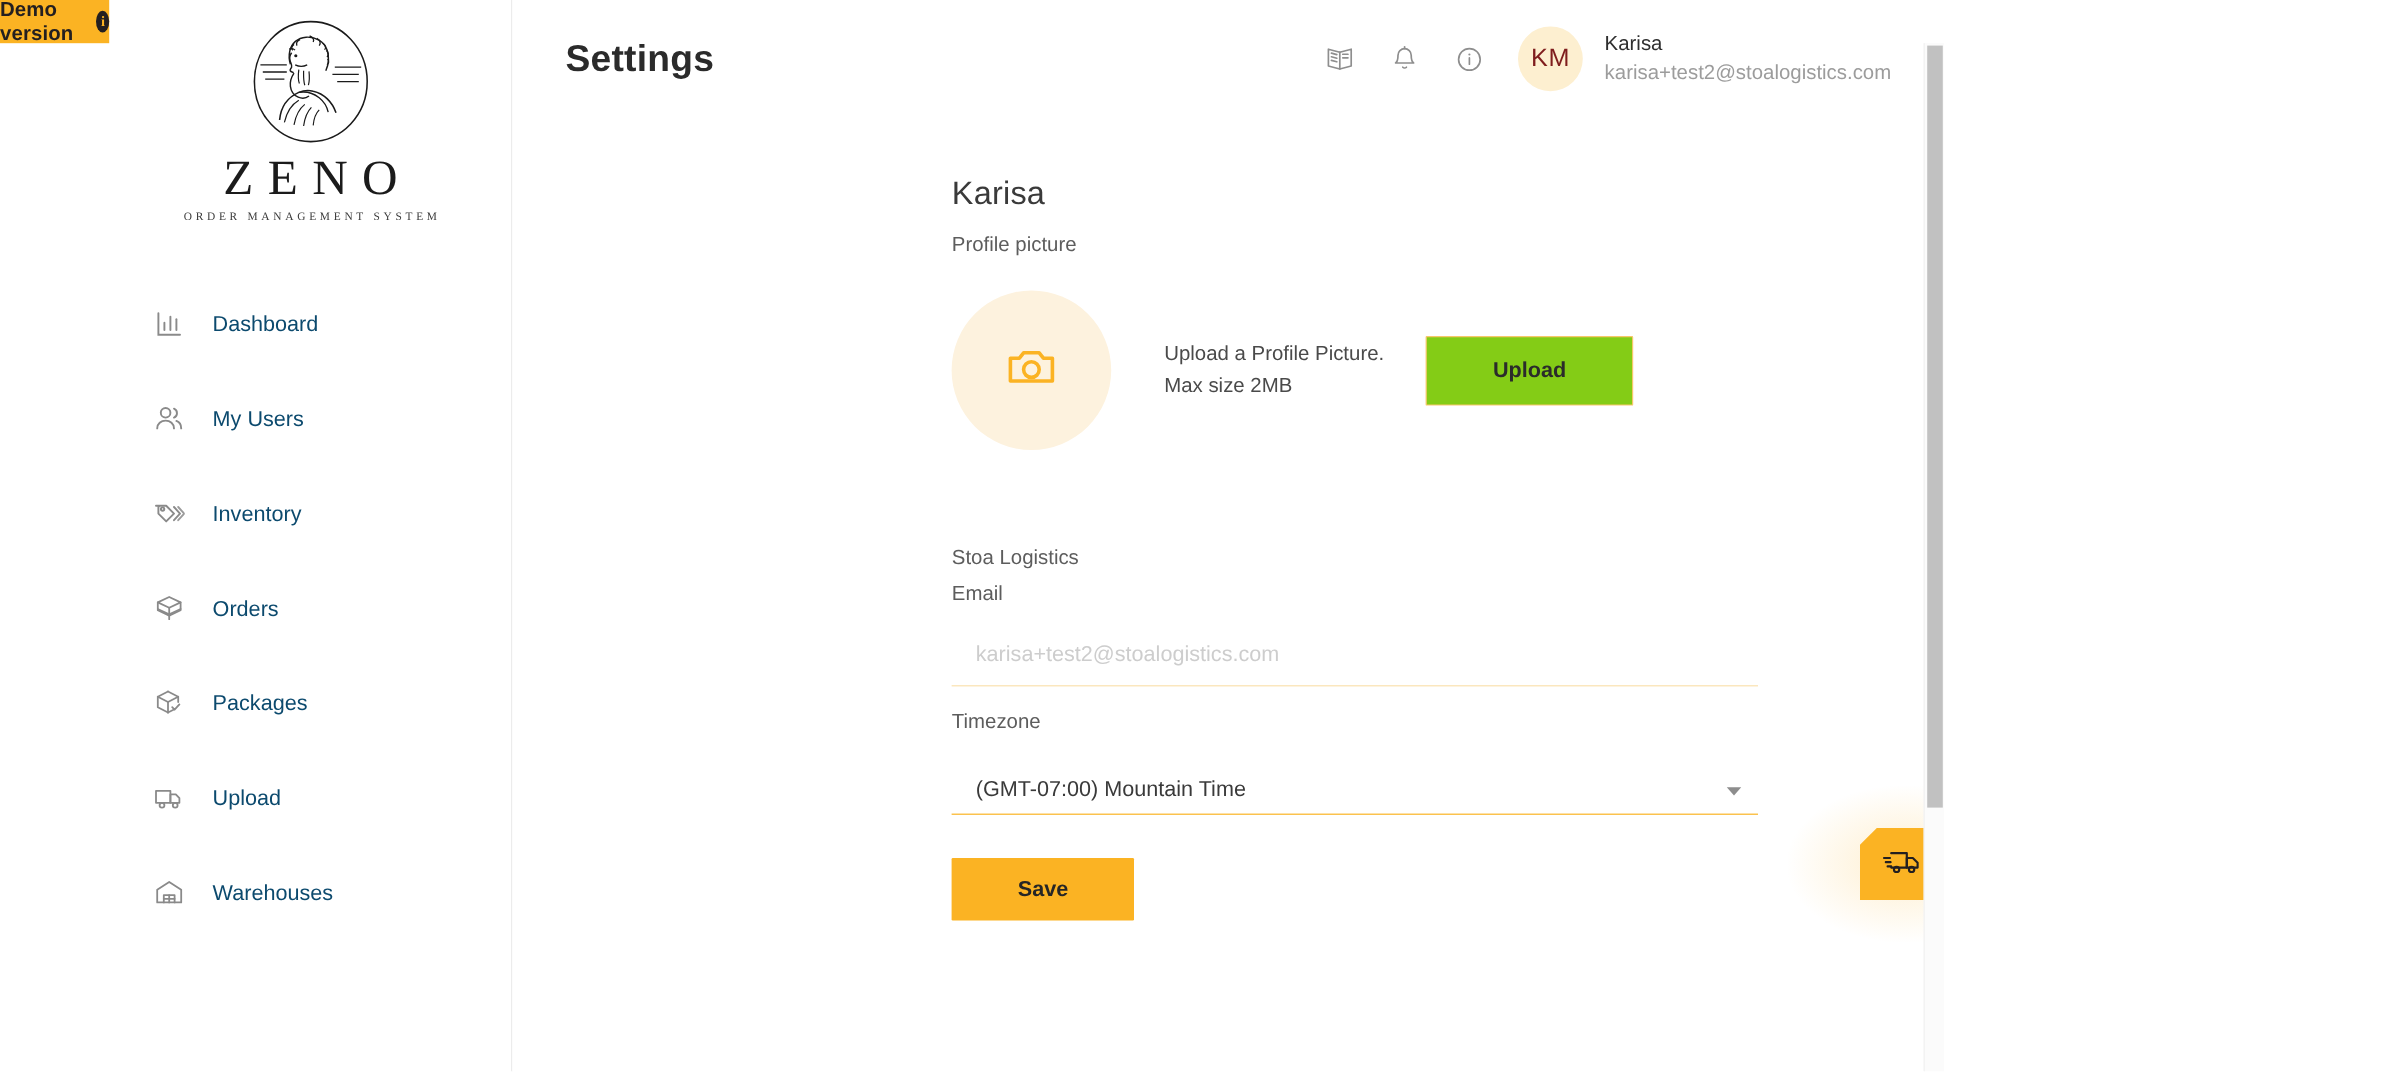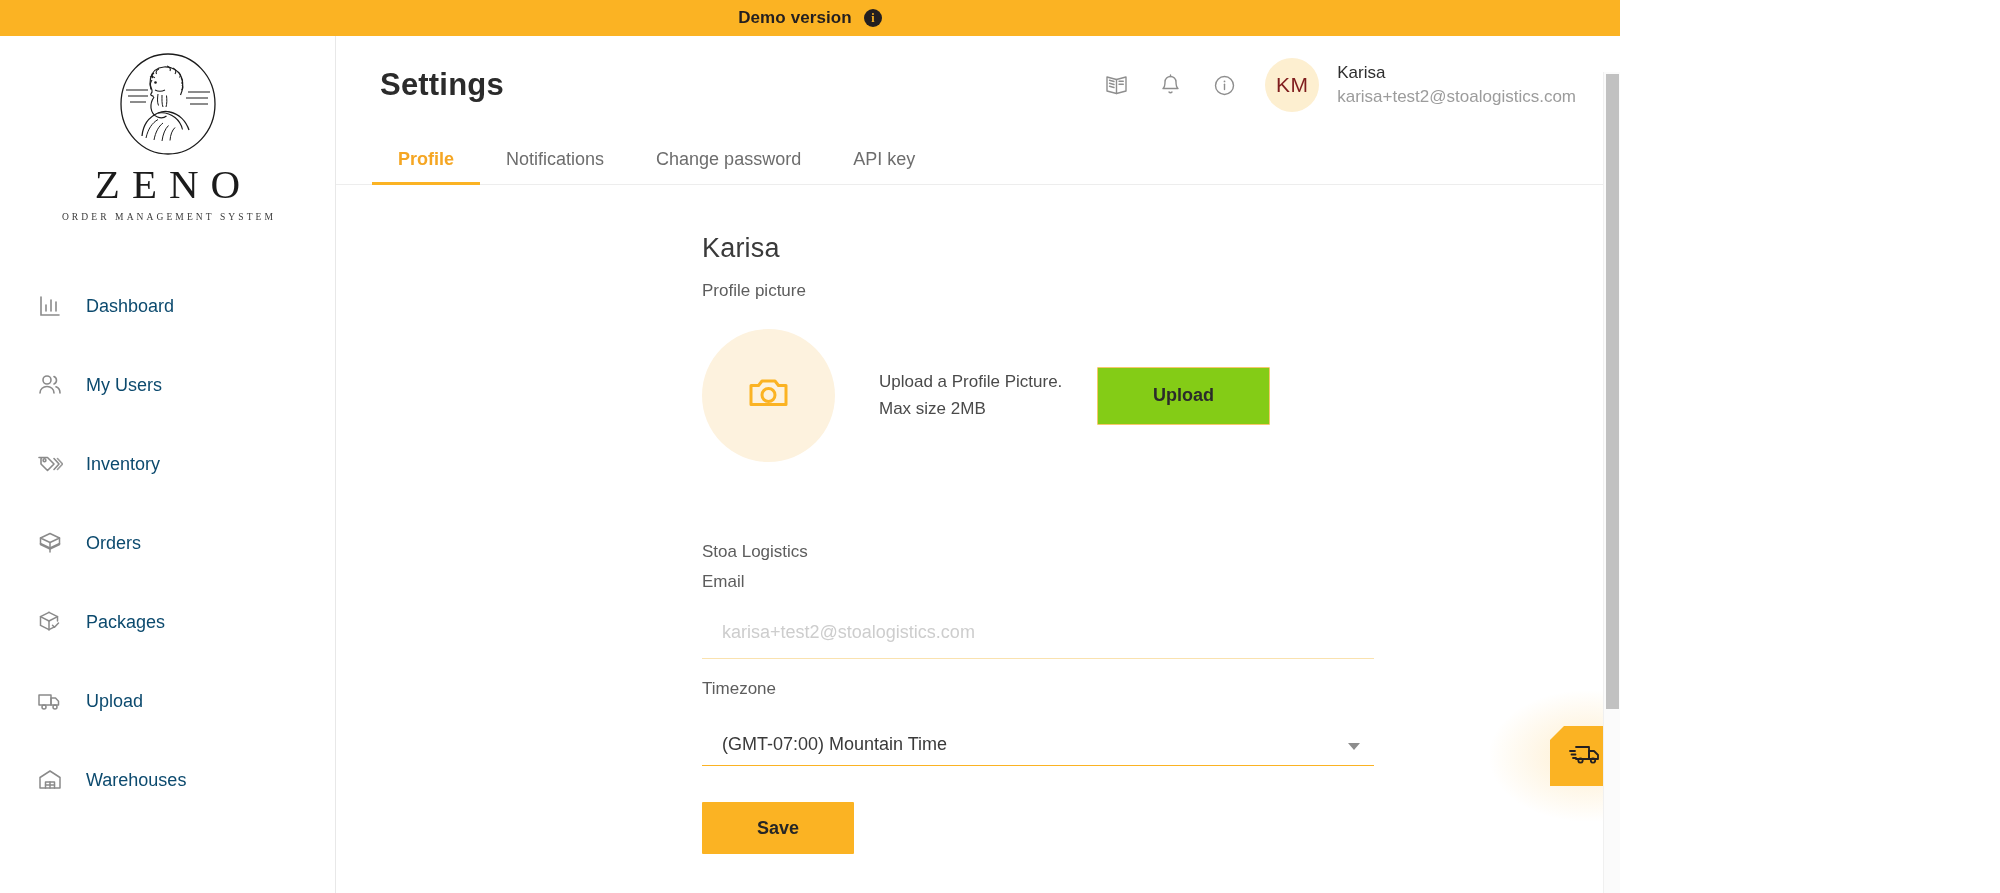--- a/index.html
+++ b/index.html
@@ -9,21 +9,20 @@
     overflow: hidden;
     font-family: "Liberation Sans", sans-serif;
     background: #ffffff;
   }
 
   .app {
     position: relative;
     width: 1620px;
     height: 893px;
     display: flex;
-    flex-direction: column;
     justify-content: flex-end;
   }
 
   
   .demo-banner {
     height: 36px;
     background: #FBB323;
     display: flex;
     align-items: center;
     justify-content: center;
@@ -535,26 +534,20 @@
           <div class="avatar">KM</div>
 
           <div class="user-block">
             <span class="user-name">Karisa</span>
             <span class="user-email">karisa+test2@stoalogistics.com</span>
           </div>
 
         </div>
       </div>
 
-      <div class="tabs">
-        <div class="tab active">Profile</div>
-        <div class="tab">Notifications</div>
-        <div class="tab">Change password</div>
-        <div class="tab">API key</div>
-      </div>
 
       <div class="content">
         <div class="content-inner">
 
           <div class="profile-name">Karisa</div>
           <div class="field-label">Profile picture</div>
 
           <div class="pic-row">
             <div class="pic-circle">
               <span>

